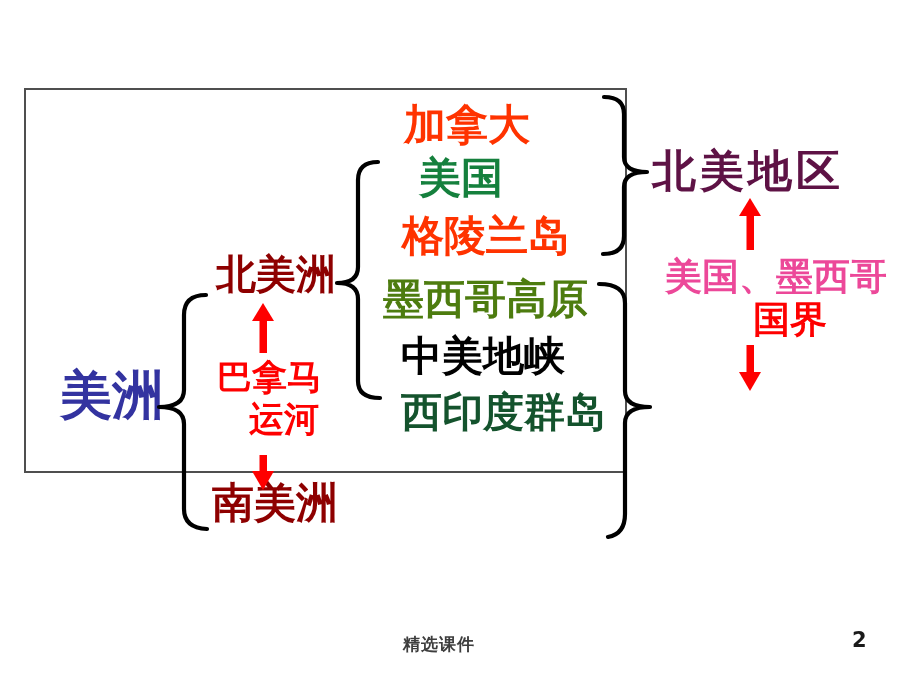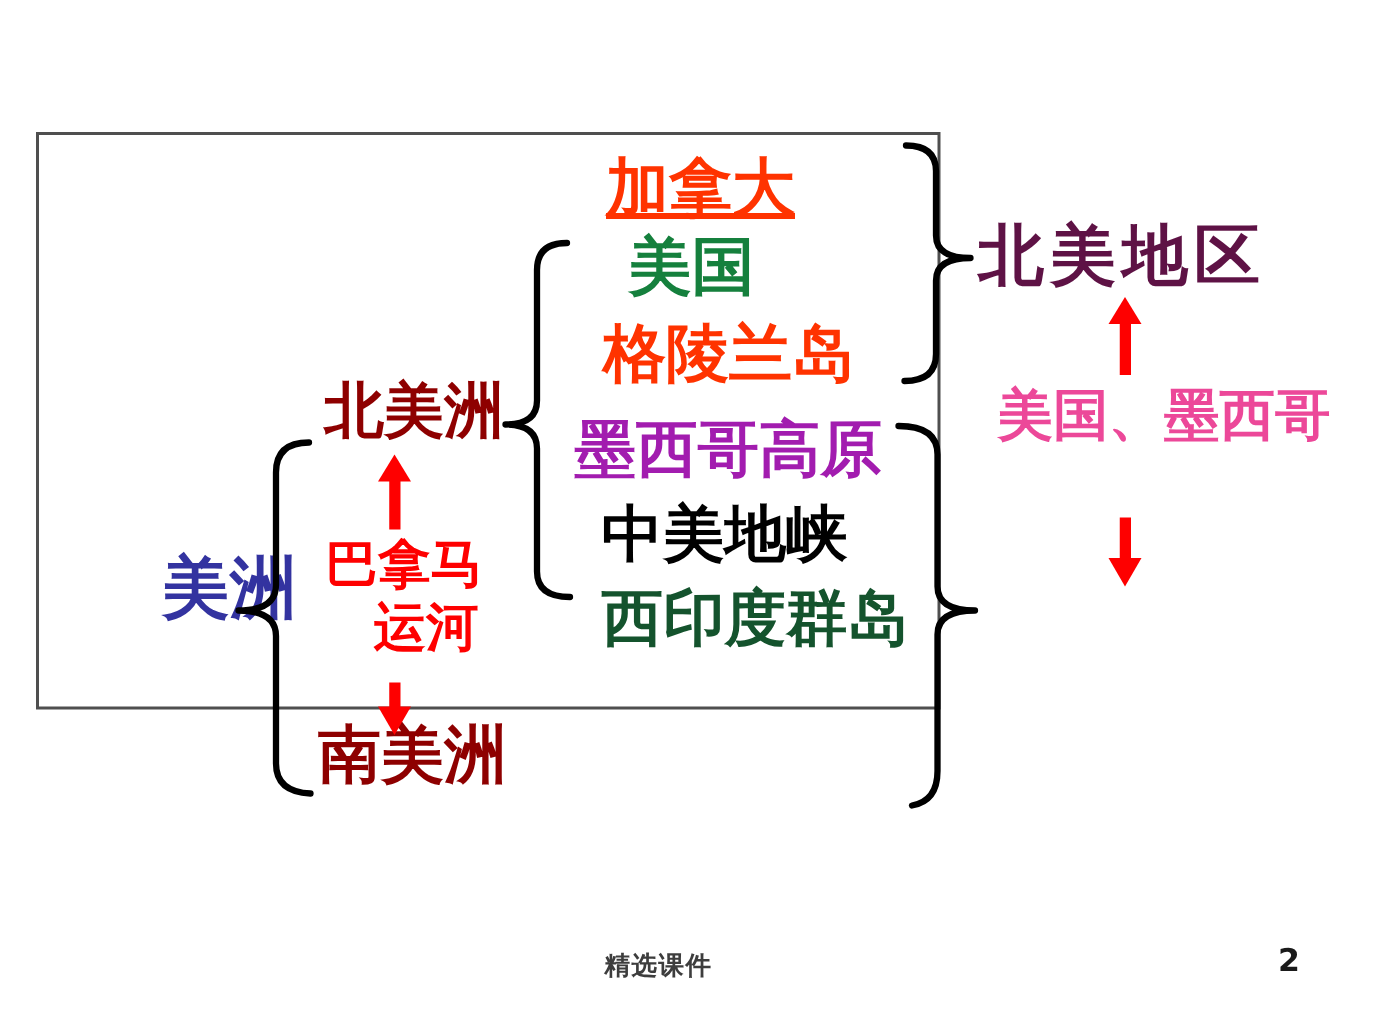--- a/index.html
+++ b/index.html
@@ -14,39 +14,40 @@
   .footer-caption{font-size:17px;letter-spacing:1px;}
   .page-num{font-family:"DejaVu Sans","Liberation Sans",sans-serif;font-size:21px;}
 </style>
 </head>
 <body>
 
 <div class="canvas">
 
   <div class="slide-box" style="color: rgb(79, 79, 79);"></div>
 
-  <div class="t b" style="left: 60px; top: 369px; font-size: 45px; color: rgb(51, 51, 160); margin-left: 48px;">美洲</div>
+  <div class="t b" style="left: 60px; top: 369px; font-size: 52px; color: rgb(51, 51, 160);">美洲</div>
 
   <div class="t b" style="left: 216px; top: 254px; font-size: 40px; color: rgb(142, 0, 0);">北美洲</div>
   <div class="t b" style="left: 212px; top: 482px; font-size: 42px; color: rgb(142, 0, 0);">南美洲</div>
 
   <div class="t b" style="left: 217px; top: 359px; font-size: 35px; color: rgb(254, 0, 0);">巴拿马</div>
   <div class="t b" style="left: 249px; top: 401px; font-size: 35px; color: rgb(254, 0, 0);">运河</div>
 
-  <div class="t b" style="left: 404px; top: 104px; font-size: 42px; color: rgb(255, 51, 0); text-decoration: underline;">加拿大</div>
+  <div class="t b" style="left: 404px; top: 104px; font-size: 42px; color: rgb(255, 51, 0);">加拿大</div>
   <div class="t b" style="left: 419px; top: 160px; font-size: 42px; color: #15803d; font-family: Liberation Mono, monospace;">美国</div>
   <div class="t b" style="left: 402px; top: 215px; font-size: 42px; color: rgb(255, 51, 0);">格陵兰岛</div>
 
-  <div class="t" style="left: 383px; top: 279px; font-size: 41px; color: #a21caf;">墨西哥高原</div>
+  <div class="t" style="left: 383px; top: 279px; font-size: 41px; color: #4d7c0f;">墨西哥高原</div>
   <div class="t" style="left: 401px; top: 336px; font-size: 41px; color: rgb(0, 0, 0);">中美地峡</div>
   <div class="t" style="left: 401px; top: 392px; font-size: 41px; color: #14532d;">西印度群岛</div>
 
   <div class="t" style="left: 652px; top: 149px; font-size: 44px; letter-spacing: 4px; color: rgb(94, 18, 69);">北美地区</div>
 
   <div class="t b" style="left: 665px; top: 258px; font-size: 37px; color: #ec4899;">美国、墨西哥</div>
+  <div class="t b" style="left: 753px; top: 301px; font-size: 37px; color: rgb(254, 0, 0);">国界</div>
 
   <div class="t footer-caption" style="left: 403px; top: 636px; color: rgb(61, 61, 61);">精选课件</div>
   <div class="t page-num" style="left: 852px; top: 630px; color: rgb(26, 26, 26);">2</div>
 
   <svg class="overlay" viewBox="0 0 920 690">
 
     <g fill="none" stroke="currentColor" stroke-width="4.2" stroke-linecap="round" stroke-linejoin="round" style="color: rgb(0, 0, 0);">
       <path d="M 206 295 Q 184 295 184 315 L 184 390 Q 184 407 159 407 Q 184 407 184 424 L 184 509 Q 184 528 207 529"></path>
       <path d="M 378 162 Q 358 162 358 180 L 358 267 Q 358 283 337 283 Q 358 283 358 299 L 358 381 Q 358 398 380 398"></path>
       <path d="M 604 97 Q 624 97 624 114 L 624 157 Q 624 172 647 172 Q 624 172 624 187 L 624 236 Q 624 254 603 254"></path>

